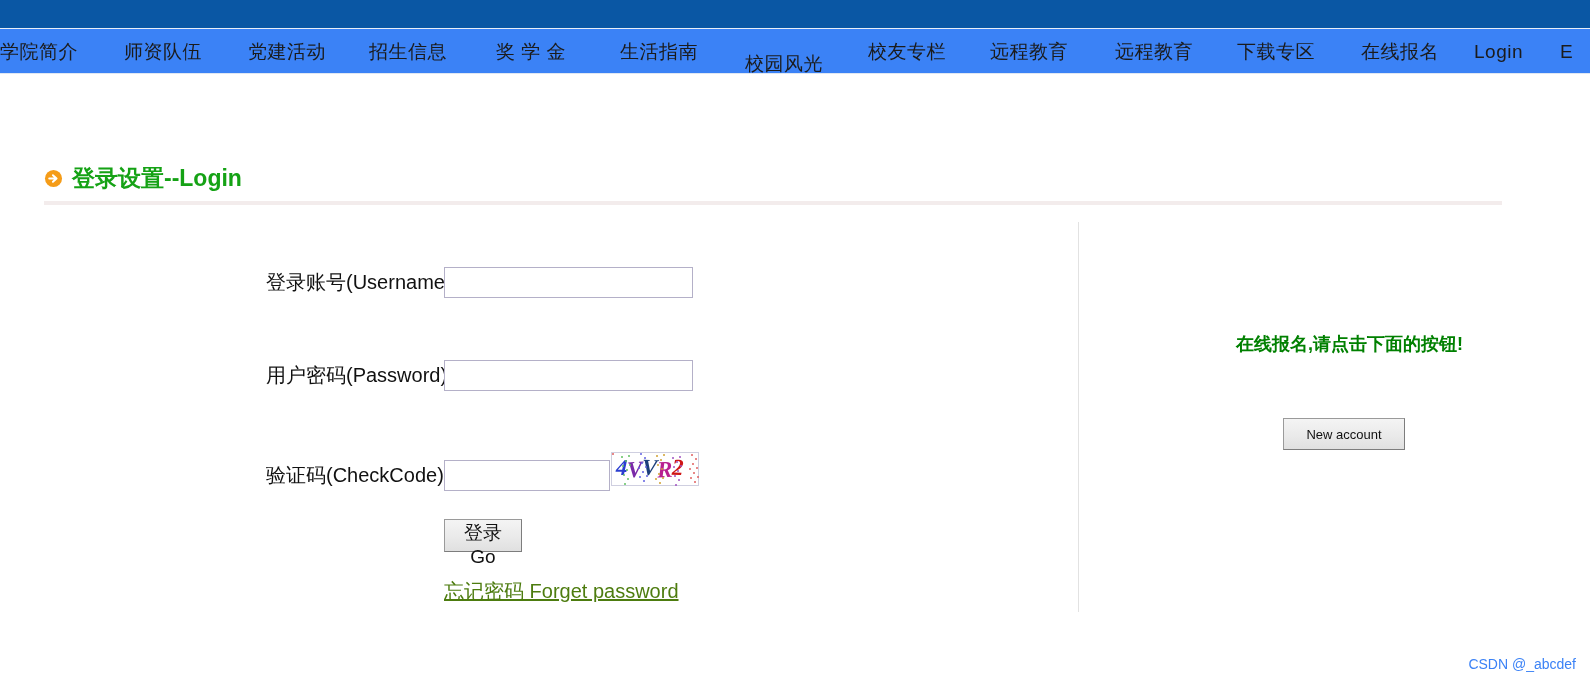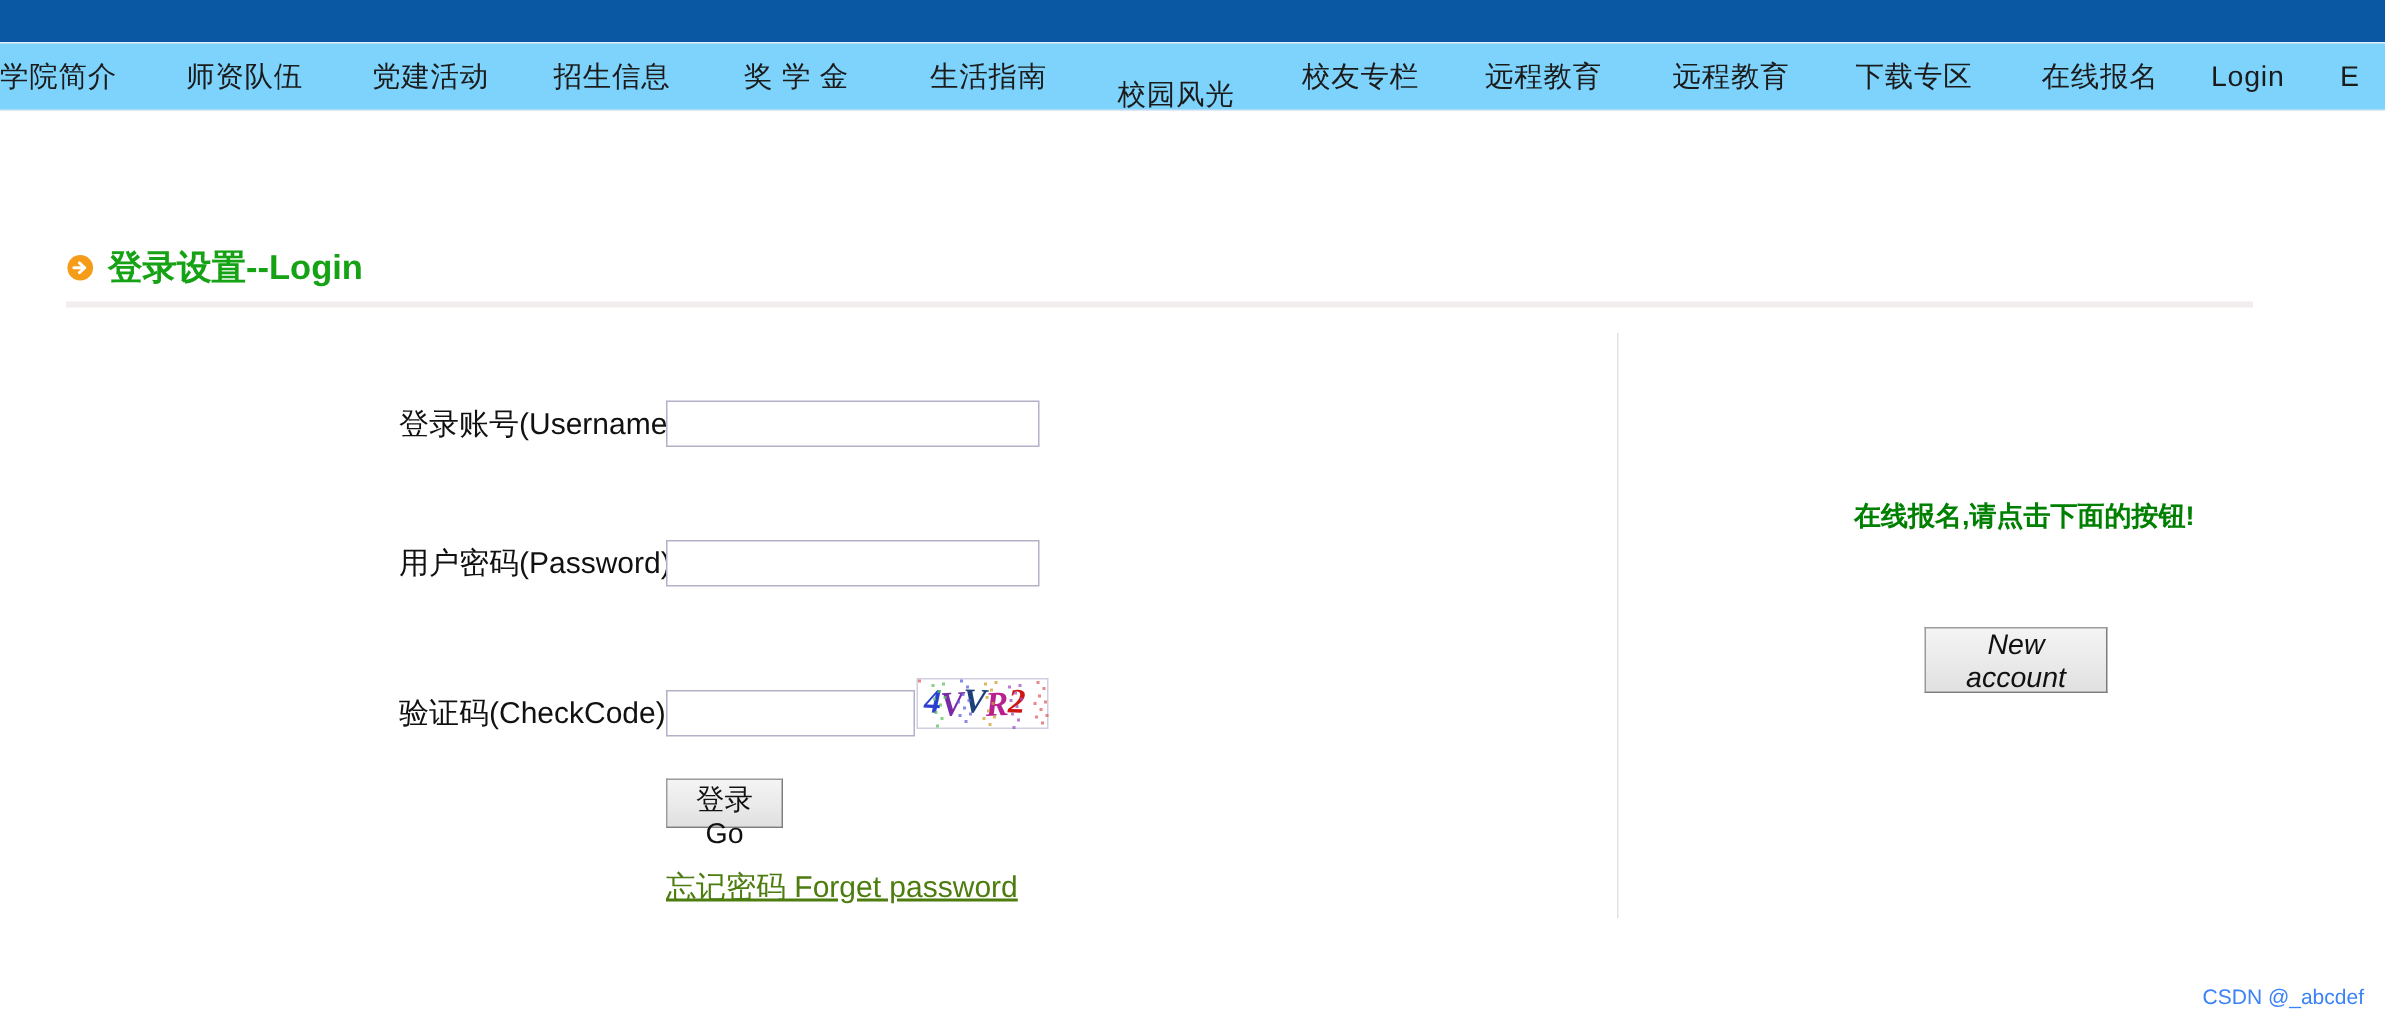--- a/index.html
+++ b/index.html
@@ -14,21 +14,21 @@
 
   
   .topbar {
     position: absolute; left:0; top:0; width:1590px; height:28px;
     background:#0a57a4;
   }
 
   
   .navbar {
     position:absolute; left:0; top:28px; width:1590px; height:46px;
-    background:#7dd3fc;
+    background:#3b82f6;
     border-top:1px solid #e8eef7;
     border-bottom:1px solid #dfe7f3;
     display:flex; align-items:center;
   }
   .nav-item {
     color:#1b1b1b; font-size:19px; white-space:nowrap;
     letter-spacing:0.5px; cursor:pointer; line-height:46px;
   }
 
   
@@ -110,21 +110,21 @@
   }
 
   
   .right-note {
     position:absolute; left:1236px; top:332px;
     font-size:18px; font-weight:bold; color:#008000;
     white-space:nowrap;
   }
   #new-account-button {
     position:absolute; left:1283px; top:418px;
-    width:122px; height:44px; font-size:19px;font-style:italic;
+    width:122px; height:32px; font-size:13px;
   }
 
   
   .watermark {
     position:absolute; right:14px; bottom:10px;
     color:#3b82f6; font-size:14px; white-space:nowrap;
     user-select:none;
   }
 </style>
 </head>

